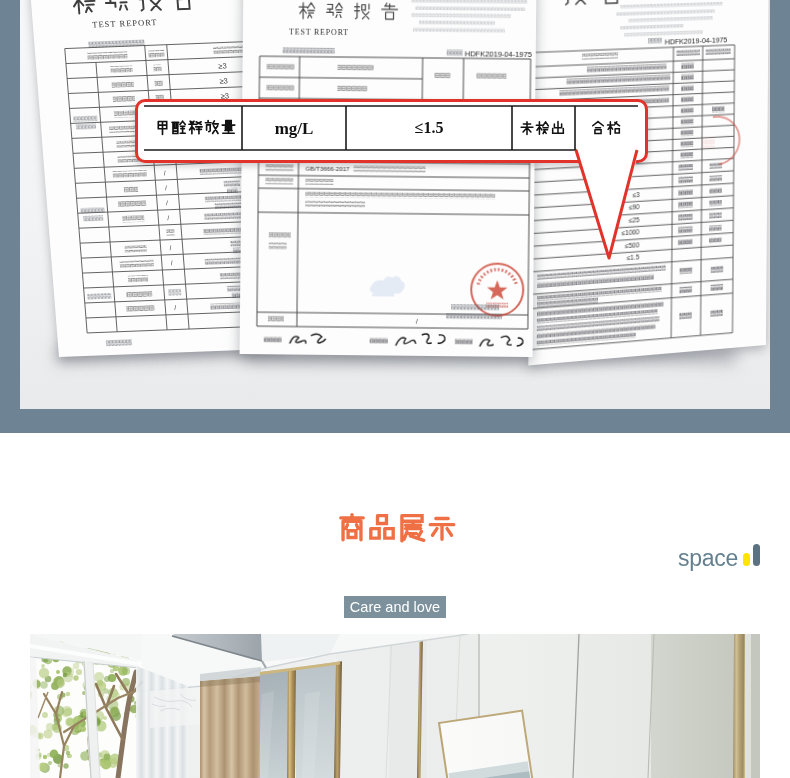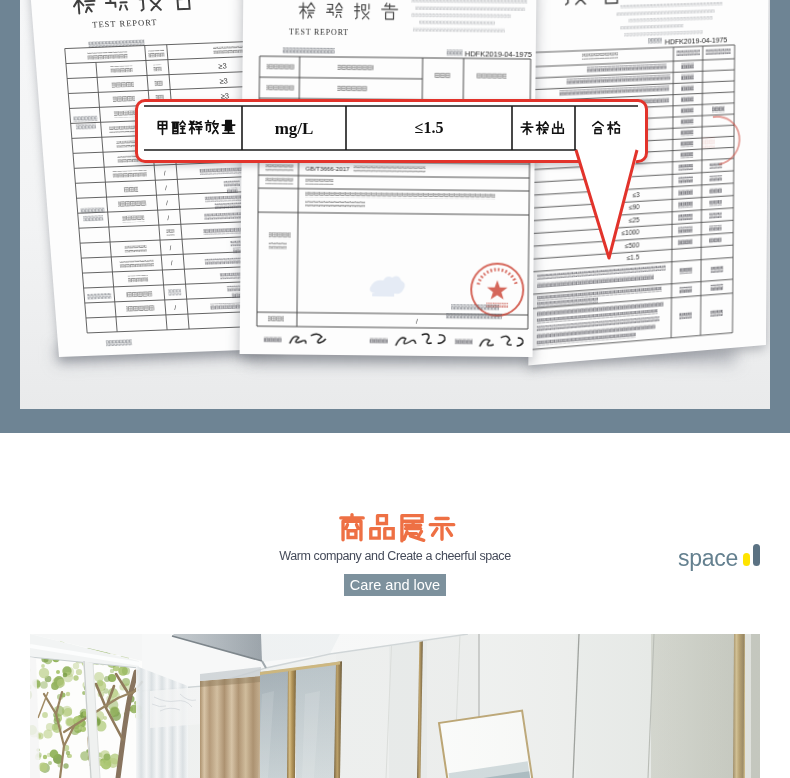--- a/index.html
+++ b/index.html
@@ -319,22 +319,21 @@
       <path d="M24,6 V94 M4,28 H44 M24,36 L8,60 M24,36 L40,58 M70,6 L52,28 M56,10 L90,34 M58,56 H88 V86 H58 V56" fill="none" stroke="#111" stroke-width="11" stroke-linecap="round" transform="translate(477,26) scale(0.1400)"></path>
       <polygon points="446,52 510,52 479,163" fill="#fff"></polygon>
       <path d="M446,55 L479,163 L507,55" fill="none" stroke="#e2332b" stroke-width="3" stroke-linejoin="round"></path>
     </svg>
     <svg width="790" height="200" viewBox="0 0 790 200" style="position:absolute;left:0;top:433px">
       <path d="M50,2 V12 M10,14 H90 M18,26 V92 M82,26 V92 M18,26 H82 M34,38 L28,52 M66,38 L72,52 M36,60 H64 V84 H36 V60" fill="none" stroke="#ee7044" stroke-width="12" stroke-linecap="round" transform="translate(338,81) scale(0.2800)"></path>
       <path d="M34,6 H66 V34 H34 V6 M10,52 H40 V86 H10 V52 M60,52 H90 V86 H60 V52" fill="none" stroke="#ee7044" stroke-width="12" stroke-linecap="round" transform="translate(368,81) scale(0.2800)"></path>
       <path d="M14,6 H86 V26 H14 M14,6 V96 M27,40 H81 M27,52 H81 M54,26 V52 M32,64 L22,90 M38,70 H66 M44,78 L92,94 M84,62 L72,82" fill="none" stroke="#ee7044" stroke-width="12" stroke-linecap="round" transform="translate(398,81) scale(0.2800)"></path>
       <path d="M28,16 H72 M8,38 H92 M50,38 V90 M32,52 L16,76 M68,52 L84,76" fill="none" stroke="#ee7044" stroke-width="12" stroke-linecap="round" transform="translate(428,81) scale(0.2800)"></path>
     </svg>
-    <div style="position:absolute;left:0;top:549px;width:790px;text-align:center;font-size:12.5px;color:#454b5a;letter-spacing:-0.4px">Warm company and Create a cheerful space</div>
-    <div style="position:absolute;left:344px;top:574px;width:102px;height:22px;background:#7d919d;color:#fff;font-size:14.5px;text-align:center;line-height:22px">Care and love</div>
+    <div style="position:absolute;left:344px;top:596px;width:102px;height:22px;background:#7d919d;color:#fff;font-size:14.5px;text-align:center;line-height:22px">Care and love</div>
     <div style="position:absolute;left:678px;top:545px;width:120px;height:30px;color:#64808f;font-size:23px;letter-spacing:-0.3px">space</div>
     <svg width="30" height="30" style="position:absolute;left:740px;top:540px">
       <rect x="3" y="13" width="7" height="13" rx="3.5" fill="#ffe400"></rect>
       <rect x="13" y="4" width="7" height="22" rx="3.5" fill="#5b7283"></rect>
     </svg>
     <div style="position:absolute;left:30px;top:634px;width:730px;height:144px;overflow:hidden;background:#eef0ef"><svg width="730" height="144" viewBox="0 0 730 144">
         <defs>
           <linearGradient id="gold1" x1="0" y1="0" x2="1" y2="0">
             <stop offset="0" stop-color="#8a6f3e"></stop>
             <stop offset="0.3" stop-color="#d3b87a"></stop>

